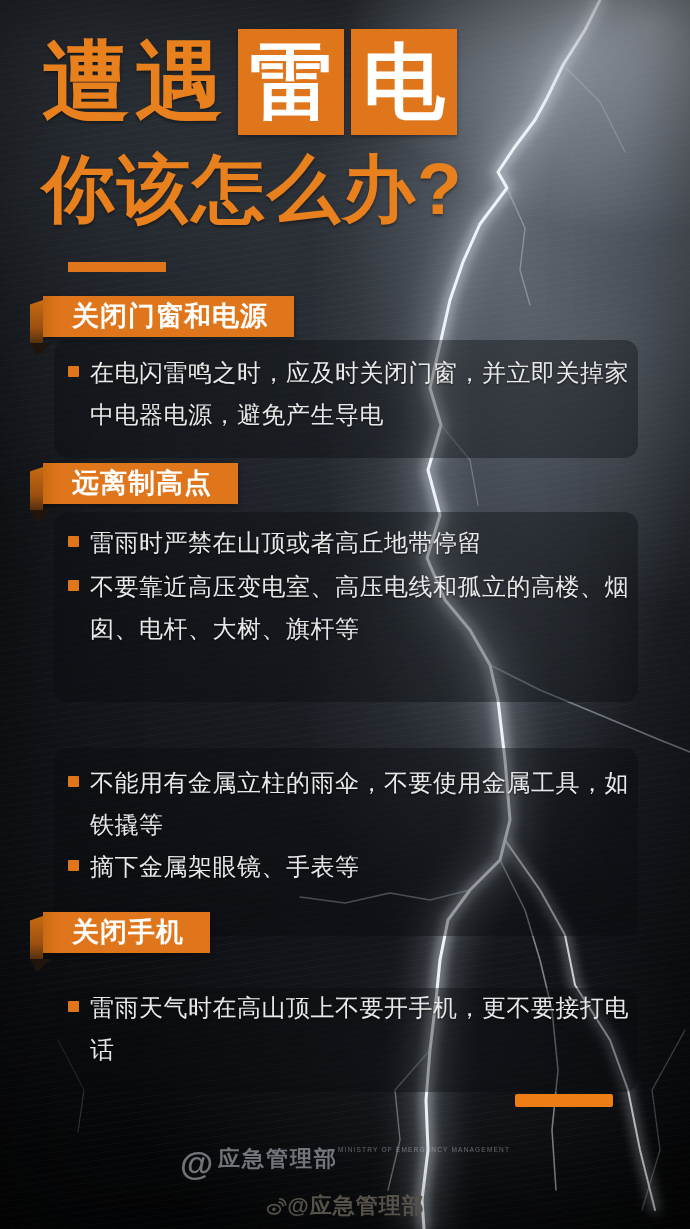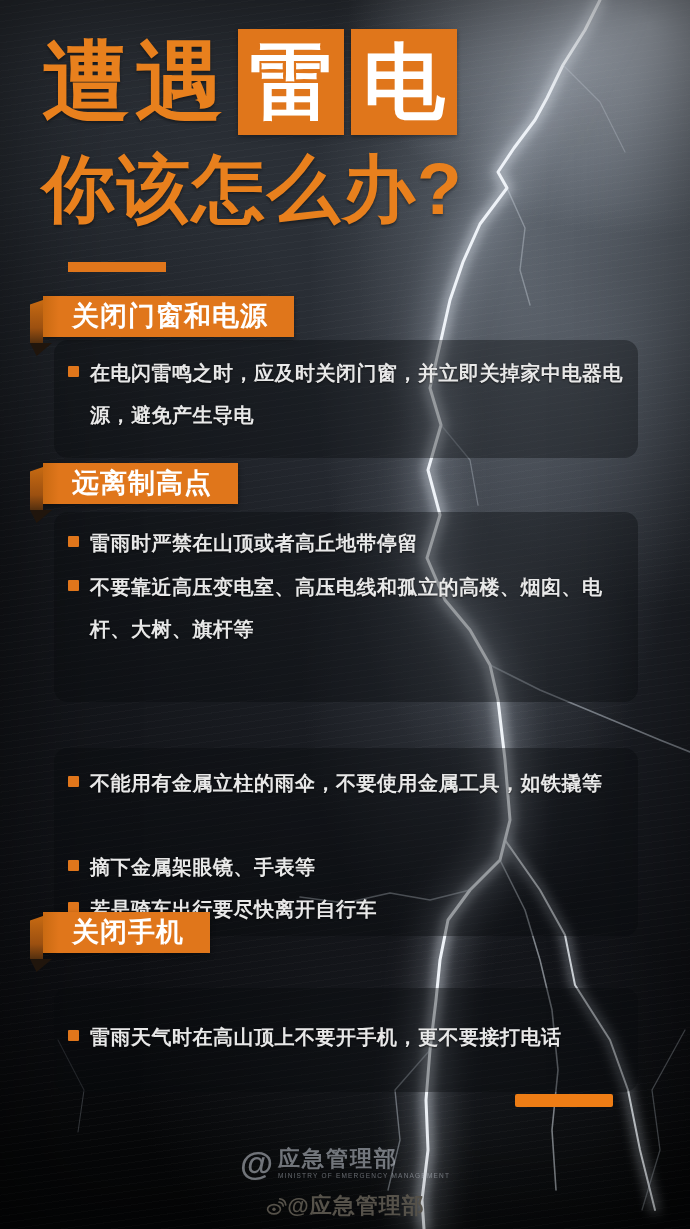--- a/index.html
+++ b/index.html
@@ -43,28 +43,28 @@
     content:'';position:absolute;left:-13px;top:4px;width:13px;height:calc(100% + 10px);
     background:linear-gradient(180deg,#c76a12 0%,#9c5010 55%,#2e1e0e 100%);
     clip-path:polygon(0 9%,100% 0,100% 100%,0 84%);
   }
   .tag::after{ 
     content:'';position:absolute;left:-13px;top:calc(100% + 6px);width:22px;height:13px;
     background:#20150c;clip-path:polygon(0 0,100% 0,30% 100%);
   }
   .bullet{position:absolute;left:68px;width:575px;z-index:2;}
   .bullet .sq{position:absolute;left:0;top:14px;width:11px;height:11px;background:#e0761b;border-radius:1px;}
-  .bullet p{margin:0 12px 0 22px;width:548px;font-size:20px;line-height:42px;color:#e8e8e8;font-weight:700;
+  .bullet p{margin:0 12px 0 22px;width:548px;font-size:24px;line-height:42px;color:#e8e8e8;font-weight:400;
             letter-spacing:.5px;text-shadow:0 1px 2px rgba(0,0,0,.6);word-break:break-all;}
   
   #bolt{position:absolute;inset:0;z-index:0;pointer-events:none;}
   
   .footer-logo{position:absolute;left:0;right:0;top:1146px;display:flex;justify-content:center;align-items:flex-start;gap:5px;z-index:3;color:rgba(198,204,214,.55);}
   .footer-logo .at{font-size:34px;font-weight:800;line-height:34px;}
-  .footer-logo .col{display:flex;flex-direction:column;align-items:flex-start;}
+  .footer-logo .col{display:flex;flex-direction:row;align-items:flex-start;}
   .footer-logo .cn{font-size:22px;font-weight:800;letter-spacing:2px;line-height:26px;}
   .footer-logo .sub{font-size:6.5px;letter-spacing:1.2px;opacity:.85;line-height:8px;}
   .weibo-row{position:absolute;left:0;right:0;top:1191px;display:flex;justify-content:center;align-items:center;gap:0;z-index:3;color:#56524a;}
   .weibo-row .handle{font-size:22px;font-weight:800;letter-spacing:1px;}
   .weibo-icon{width:22px;height:22px;display:block;}
 </style>
 </head>
 <body>
 
 <div id="poster">
@@ -134,30 +134,26 @@
 
   <div class="panel" style="top:748px;height:188px"></div>
   <div class="bullet" style="top:762px">
     <span class="sq"></span>
     <p>不能用有金属立柱的雨伞，不要使用金属工具，如铁撬等</p>
   </div>
   <div class="bullet" style="top:846px">
     <span class="sq"></span>
     <p>摘下金属架眼镜、手表等</p>
   </div>
-  <div class="bullet" style="top:888px">
-    <span class="sq"></span>
-    <p>若是骑车出行要尽快离开自行车</p>
-  </div>
 
   <div class="panel" style="top:988px;height:104px"></div>
   <div class="tag" style="top:912px">
     <span>关闭手机</span>
   </div>
-  <div class="bullet" style="top:1016px">
+  <div class="bullet" style="top:987px">
     <span class="sq"></span>
     <p>雷雨天气时在高山顶上不要开手机，更不要接打电话</p>
   </div>
 
   <div class="bar-bottom"></div>
 
   <div class="footer-logo">
     <span class="at">@</span>
     <span class="col">
       <span class="cn">应急管理部</span>

